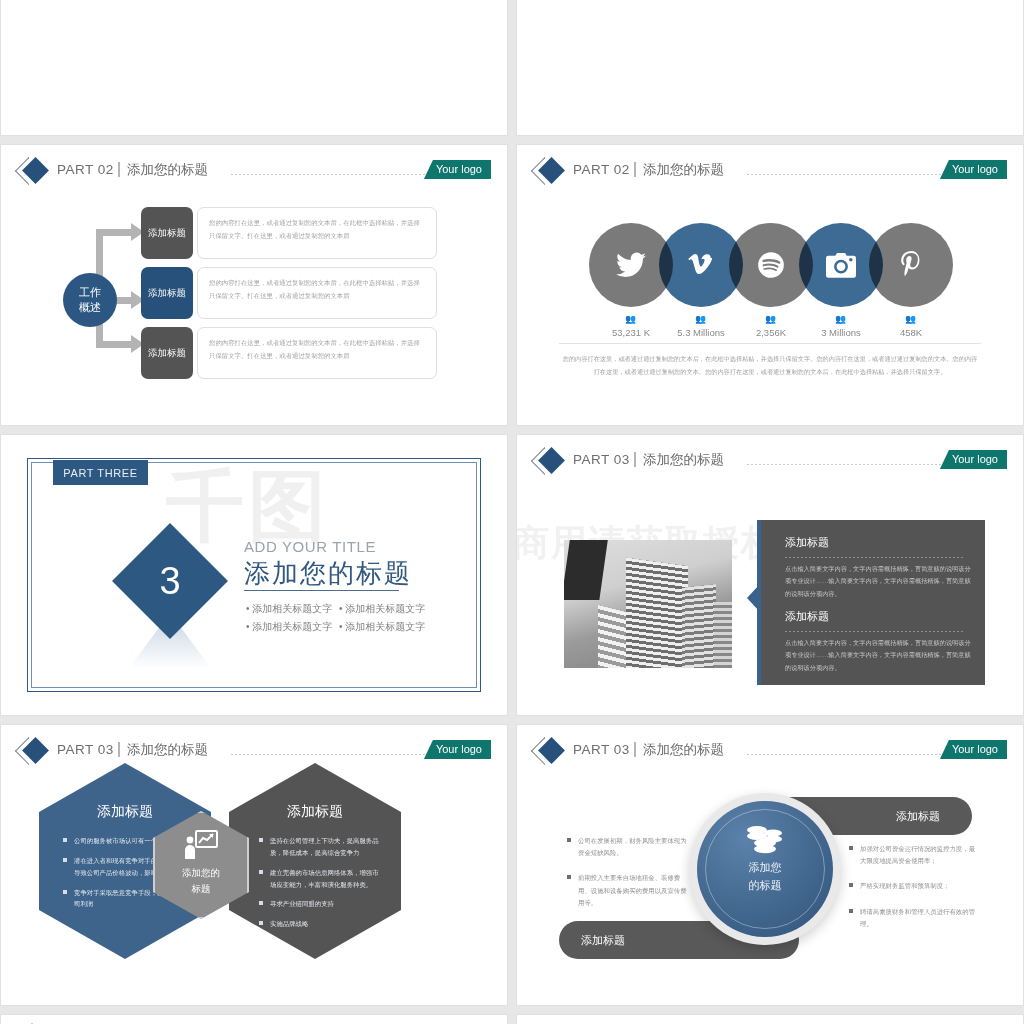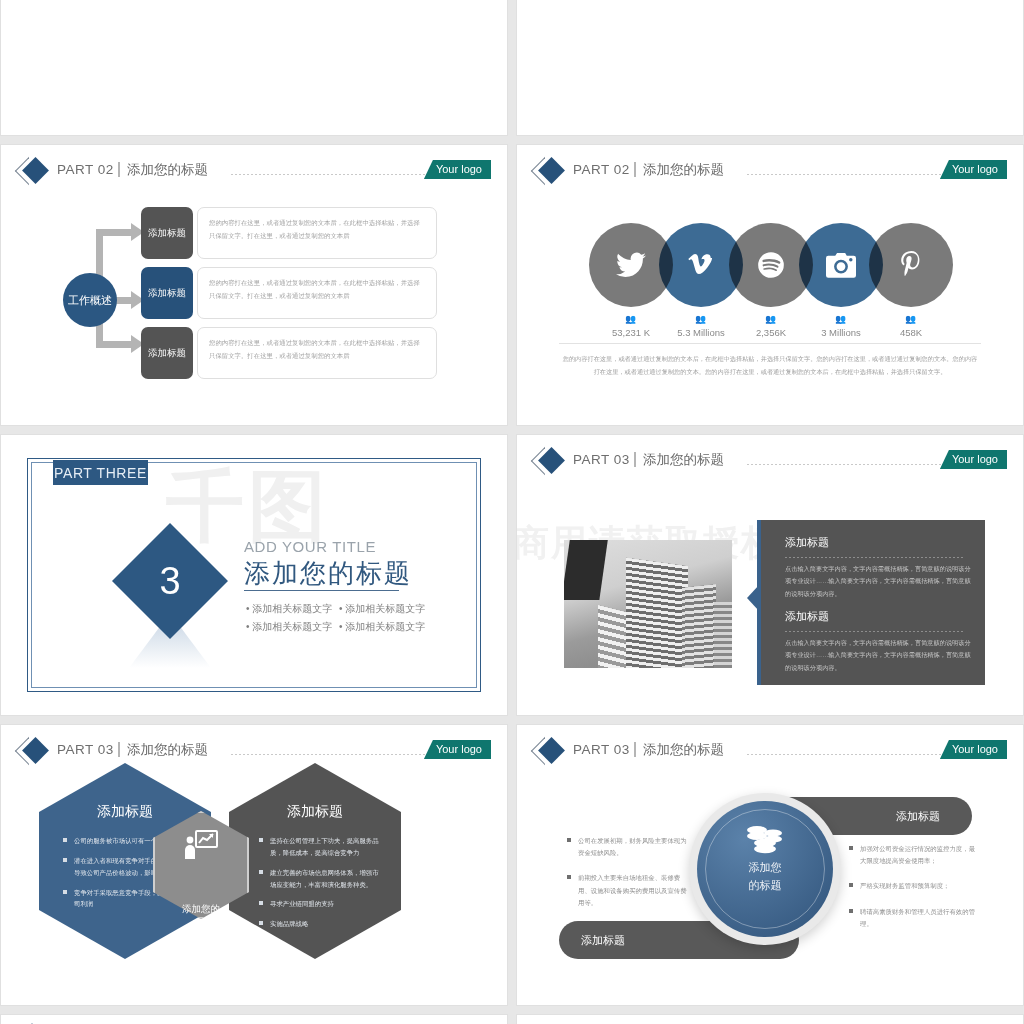--- a/index.html
+++ b/index.html
@@ -57,21 +57,21 @@
   }
   .hdr .logo:before{
     content:""; position:absolute; left:-8px; top:0; width:10px; height:19px;
     background:#27517a; transform:skewX(-22deg);
   }
   .hdr .logo span{ position:relative; }
 
   
   .s3 .circ{
     position:absolute; left:62px; top:128px; width:54px; height:54px; border-radius:50%;
-    background:#2b5782; color:#fff; display:flex; flex-direction:row;
+    background:#2b5782; color:#fff; display:flex; flex-direction:column;
     align-items:center; justify-content:center; font-size:11px; line-height:1.35;
   }
   .s3 .spine{ position:absolute; left:95px; top:84px; width:7px; height:116px; background:#b4b4b4; border-radius:3px;}
   .s3 .arm{ position:absolute; left:95px; width:38px; height:7px; background:#b4b4b4;}
   .s3 .arrow{
     position:absolute; width:0;height:0; border-top:9px solid transparent;
     border-bottom:9px solid transparent; border-left:13px solid #b4b4b4;
   }
   .s3 .tile{
     position:absolute; left:140px; width:52px; height:52px; border-radius:7px;
@@ -93,21 +93,21 @@
   .s4 .stat .ppl{ font-size:9px; color:#6f6f6f; display:block; line-height:1; }
   .s4 .stat .num{ font-size:9.5px; color:#8a8a8a; display:block; margin-top:3px;text-align:center; }
   .s4 .rule{ position:absolute; left:42px; right:42px; top:198px; height:1px; background:#e2e2e2; }
   .s4 .para{ position:absolute; left:44px; right:44px; top:207px; font-size:6.2px; color:#9e9e9e; line-height:2.1; text-align:center; }
 
   
   .s5 .frame{ position:absolute; left:26px; top:23px; right:26px; bottom:23px; border:1.6px solid #2f5a85; }
   .s5 .frame2{ position:absolute; left:30px; top:27px; right:30px; bottom:27px; border:1px solid #6f90b3; }
   .s5 .tag{
     position:absolute; left:52px; top:25px; width:95px; height:25px; background:#2d5882;
-    color:#e7eef5; font-size:14px; display:flex; align-items:center; justify-content:center;
+    color:#e7eef5; font-size:11px; display:flex; align-items:center; justify-content:center;
     letter-spacing:.6px;
   }
   .s5 .wm{
     position:absolute; left:165px; top:32px; font-size:78px; color:#f0f0f0;
     font-weight:700; letter-spacing:4px; line-height:1; user-select:none;
   }
   .s5 .dmd{
     position:absolute; left:128px; top:105px; width:82px; height:82px; background:#2d5882;
     transform:rotate(45deg);
   }
@@ -398,21 +398,21 @@
     <div class="hxc hex"></div>
     <div style="position:absolute;left:152px;top:105px;width:96px;text-align:center;">
       <svg width="34" height="30" viewBox="0 0 34 30" fill="#fff">
         <rect x="12" y="1" width="21" height="16" rx="1" fill="none" stroke="#fff" stroke-width="2"></rect>
         <polyline points="15,13 19,8 23,10 29,4" fill="none" stroke="#fff" stroke-width="2"></polyline>
         <polygon points="29,4 29,8 25,4" fill="#fff"></polygon>
         <circle cx="6" cy="10" r="3.4" fill="#fff"></circle>
         <path d="M1 29v-9a5 5 0 0 1 10 0v9z" fill="#fff"></path>
       </svg>
     </div>
-    <div class="ctxt" style="left:152px;top:140px;width:96px;margin-top:36px;">
+    <div class="ctxt" style="left:152px;top:140px;width:96px;">
       <div>添加您的</div>
       <div>标题</div>
     </div>
   </div>
 
   <div class="slide s8">
     <div class="hdr">
       <div class="dia-outline"></div>
       <div class="dia-fill"></div>
       <div class="part">PART 03</div>

